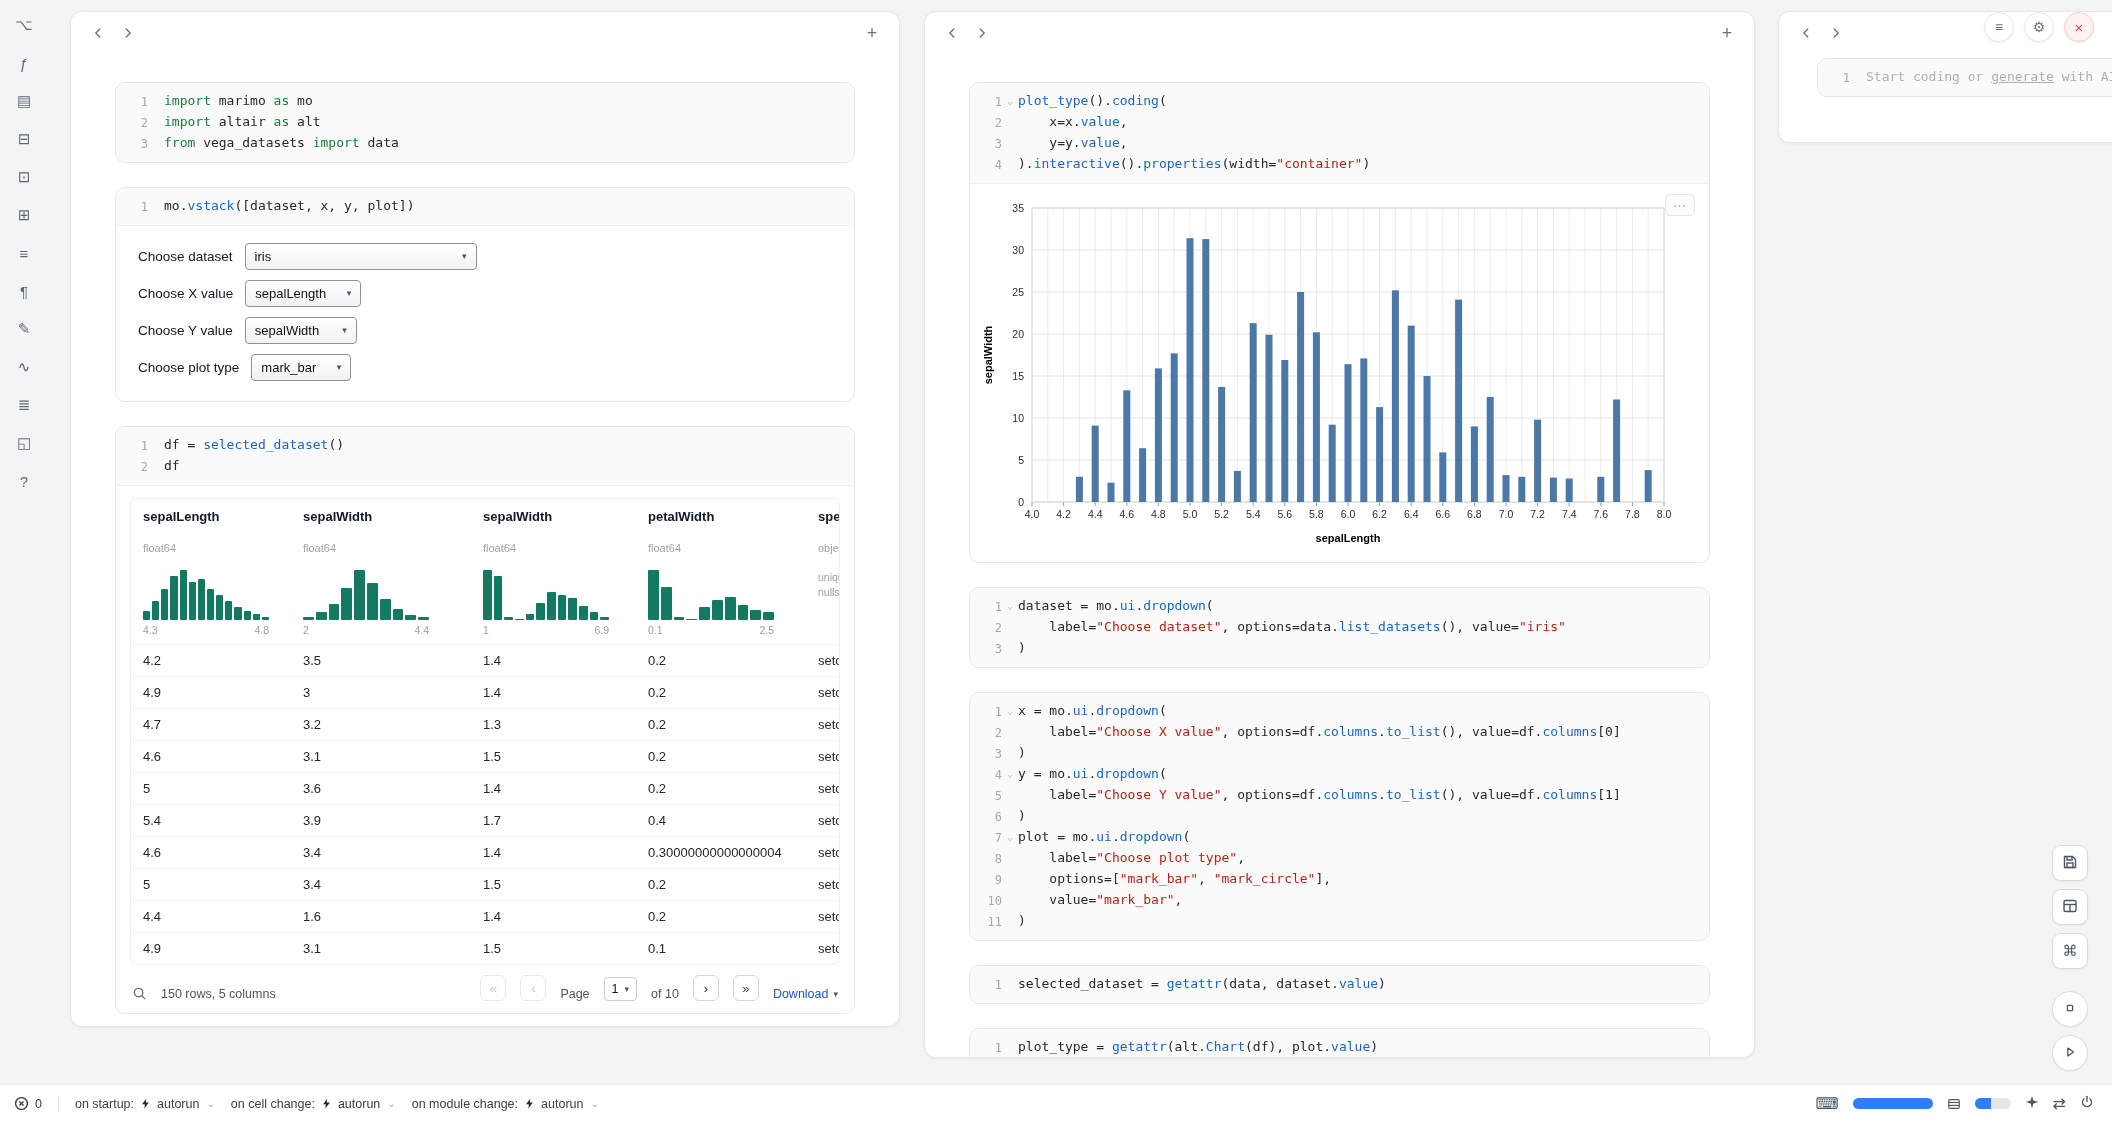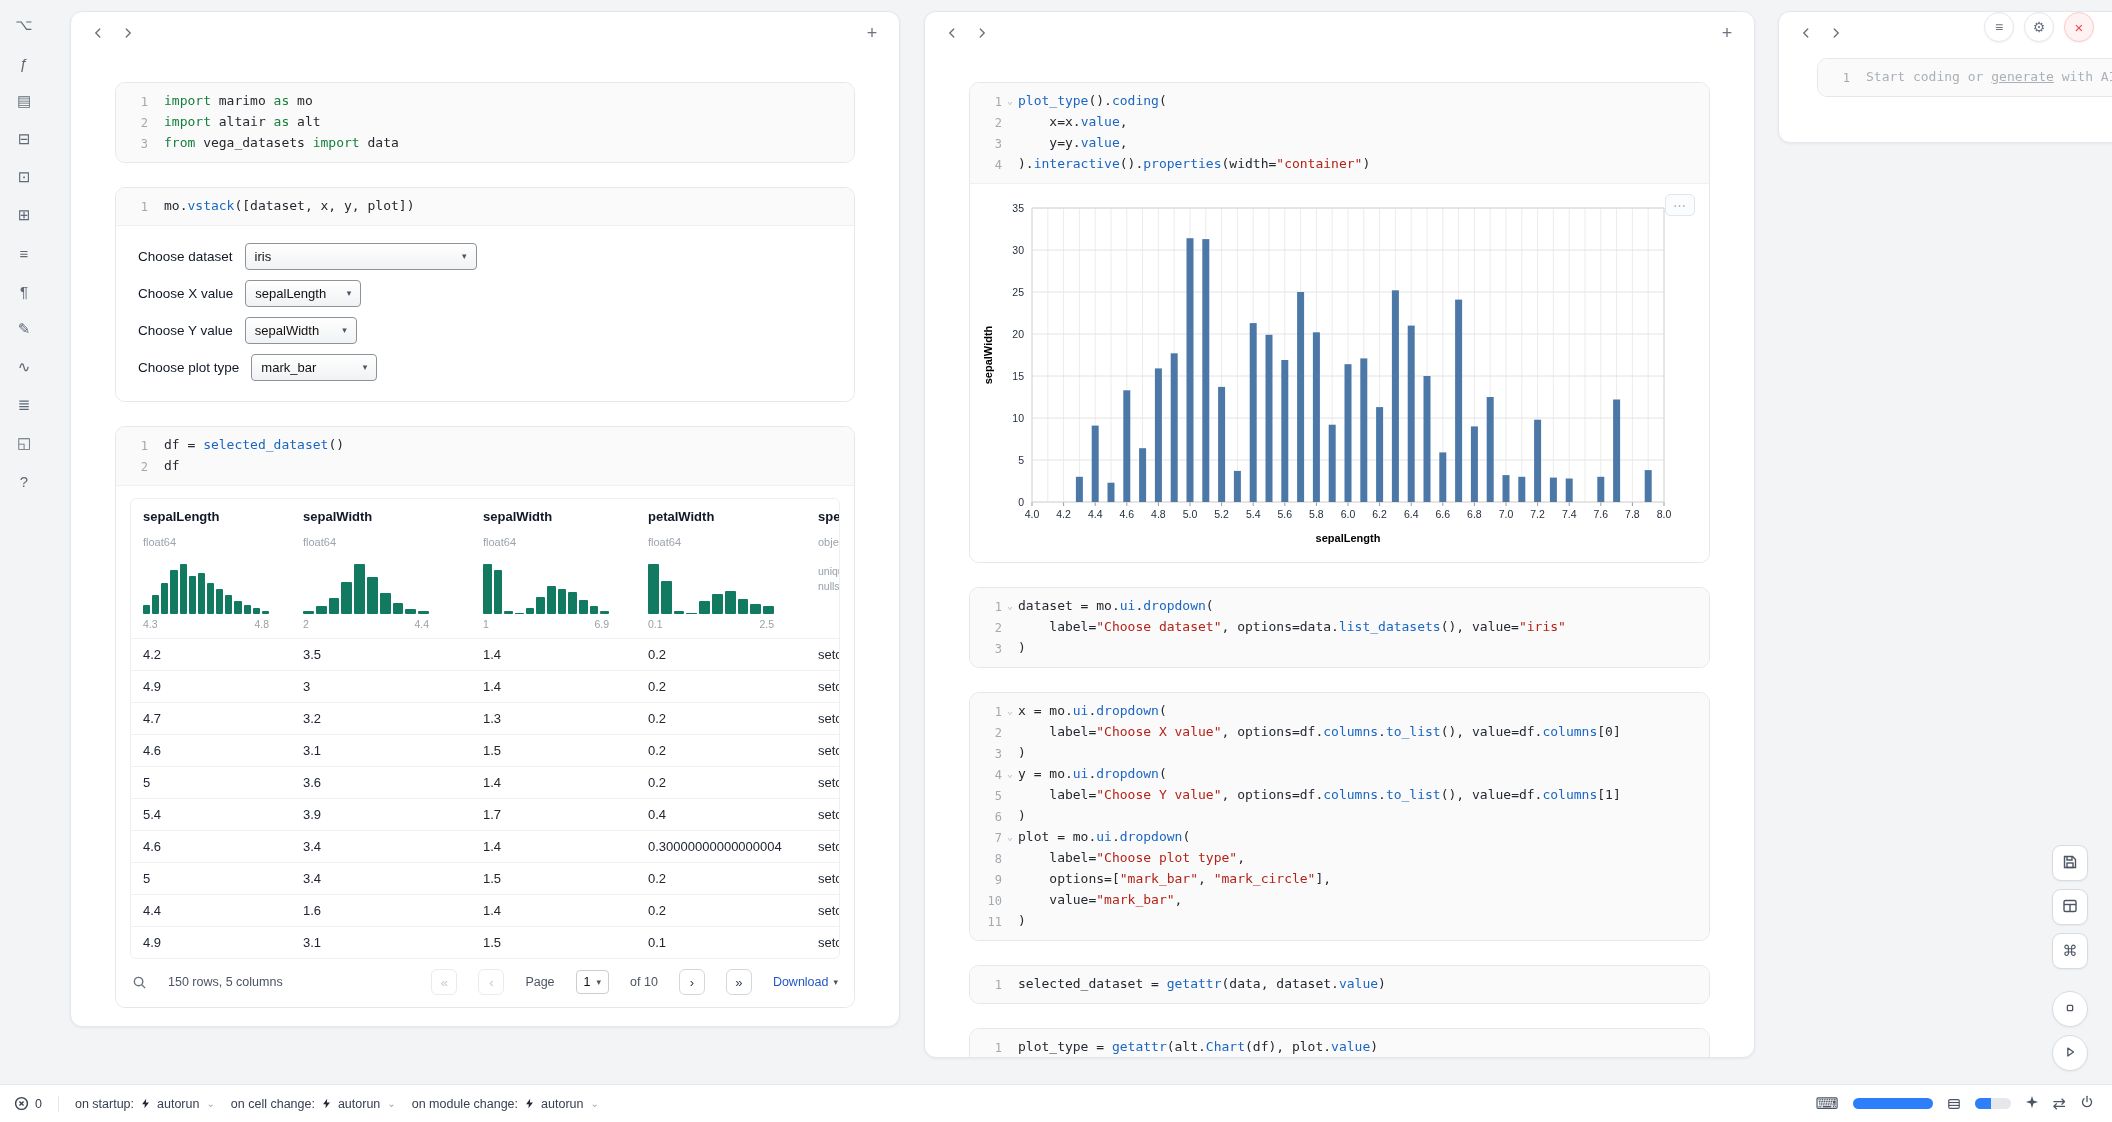--- a/index.html
+++ b/index.html
@@ -34,35 +34,35 @@
   .tk-str{color:#b42318}
   .tk-fn{color:#1a66c2}
   .cell-output{border-top:1px solid #eef0f2;background:#fff}
 
   
   .controls{padding:16px 22px 20px;display:flex;flex-direction:column;gap:9px}
   .ctrl-row{display:flex;align-items:center;gap:12px;height:28px}
   .ctrl-label{font-size:13.5px;color:#111827}
   .mo-select{display:inline-flex;align-items:center;justify-content:space-between;height:27px;border:1px solid #8d939b;border-radius:4px;background:linear-gradient(#ffffff,#f1f2f4);padding:0 9px;font-size:13px;color:#111;gap:8px}
   .sel-arrow{color:#4b5563;font-size:9px}
-  .sel-0{width:232px}.sel-1{width:116px}.sel-2{width:112px}.sel-3{width:126px}
+  .sel-0{width:232px}.sel-1{width:116px}.sel-2{width:112px}.sel-3{width:100px}
 
   
   .table-wrap{margin:12px 14px 0;border:1px solid #edeff1;border-radius:6px;overflow:hidden}
   .trow{display:flex;width:830px}
   .trow + .trow{border-top:1px solid #eef0f2}
   .tcell{flex:none;padding:8px 12px;font-size:13px;color:#202632;white-space:nowrap;overflow:hidden}
   .thead .tcell{padding:10px 12px 8px}
   .cname{font-weight:700;font-size:13px;color:#111827}
-  .ctype{font-size:11px;color:#9ca3af;margin-top:12px}
+  .ctype{font-size:11px;color:#9ca3af;margin-top:18px}
   .hist{display:flex;align-items:flex-end;gap:2px;height:54px;margin-top:12px;width:126px}
   .hist i{flex:1;background:#117a60;display:block;border-radius:1px}
   .minmax{display:flex;justify-content:space-between;width:126px;font-size:10.5px;color:#98a0a8;margin-top:4px}
   .stats{margin-top:16px;font-size:10.5px;color:#98a0a8;line-height:15px}
-  .table-footer{display:flex;align-items:center;gap:21px;padding:10px 16px 12px;font-size:12.5px;color:#4b5563}
+  .table-footer{display:flex;align-items:flex-end;gap:14px;padding:10px 16px 12px;font-size:12.5px;color:#4b5563}
   .t-ic{color:#6b7280;display:flex}
   .pg-btn{width:26px;height:26px;border:1px solid #d3d8dd;border-radius:6px;display:flex;align-items:center;justify-content:center;font-size:13px;color:#374151;background:#fff}
   .pg-btn.disabled{border-color:#e9ebee;color:#c3c8cf}
   .page-select{display:inline-flex;align-items:center;gap:6px;border:1px solid #c9ced4;border-radius:4px;height:24px;padding:0 7px;background:#fff;color:#111}
   .download{color:#2456c4;display:inline-flex;gap:5px;align-items:center;font-size:12.5px}
 
   
   .chart-output{position:relative;padding:12px 10px 10px}
   .chart-menu{position:absolute;top:10px;right:14px;width:30px;height:22px;border:1px solid #e3e6ea;border-radius:5px;background:#fbfcfd;color:#9aa2ab;display:flex;align-items:center;justify-content:center;font-size:13px;letter-spacing:1px}
   svg text{font-family:"Liberation Sans",sans-serif}

